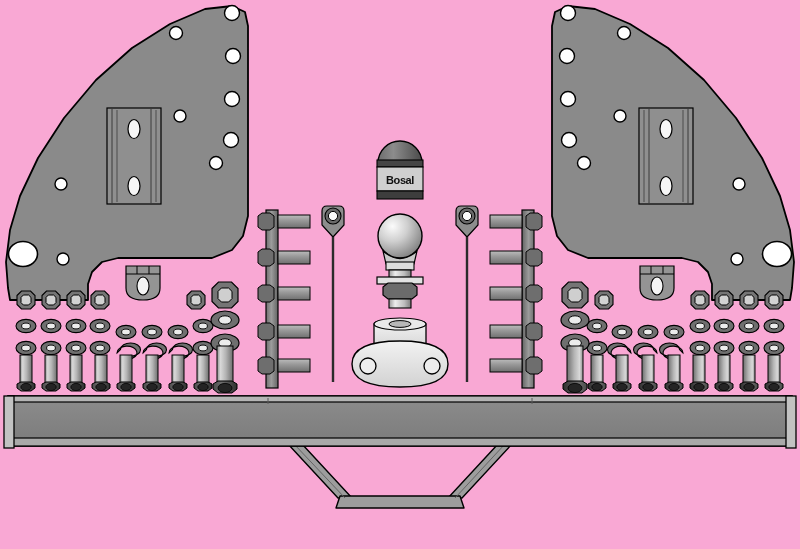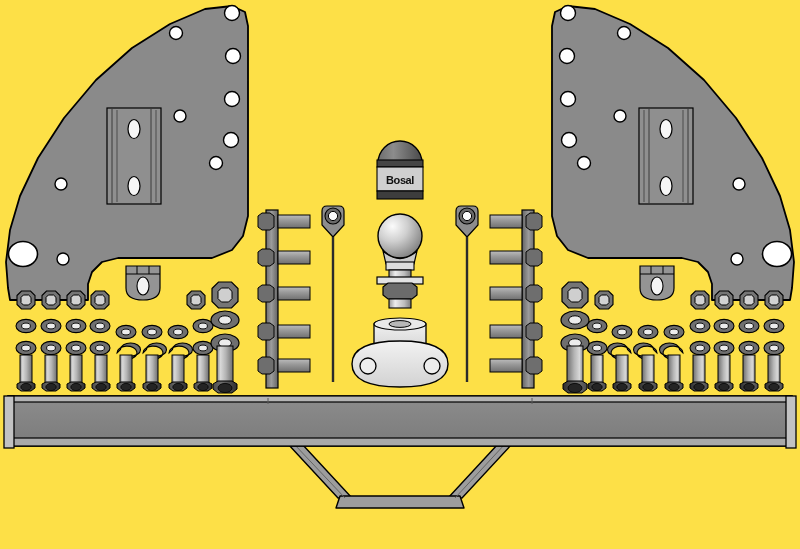--- a/index.html
+++ b/index.html
@@ -1,19 +1,19 @@
 <!DOCTYPE html>
 <html><head>
 <meta charset="utf-8">
 <title>Towbar Kit Parts Layout</title>
 <style>
   html,body{margin:0;padding:0;background:#ffffff;}
   body{width:800px;height:549px;overflow:hidden;
        font-family:"Liberation Sans",sans-serif;}
-  #stage{position:relative;width:800px;height:549px;background:#fde047;}
+  #stage{position:relative;width:800px;height:549px;background:#f9a8d4;}
   #stage svg{display:block;}
   .brand-text{font-family:"Liberation Sans",sans-serif;font-weight:bold;
               letter-spacing:-0.4px;}
 </style>
 </head>
 <body>
 
 <div id="stage">
   <svg id="scene" width="800" height="549" viewBox="0 0 800 549" xmlns="http://www.w3.org/2000/svg">
 

